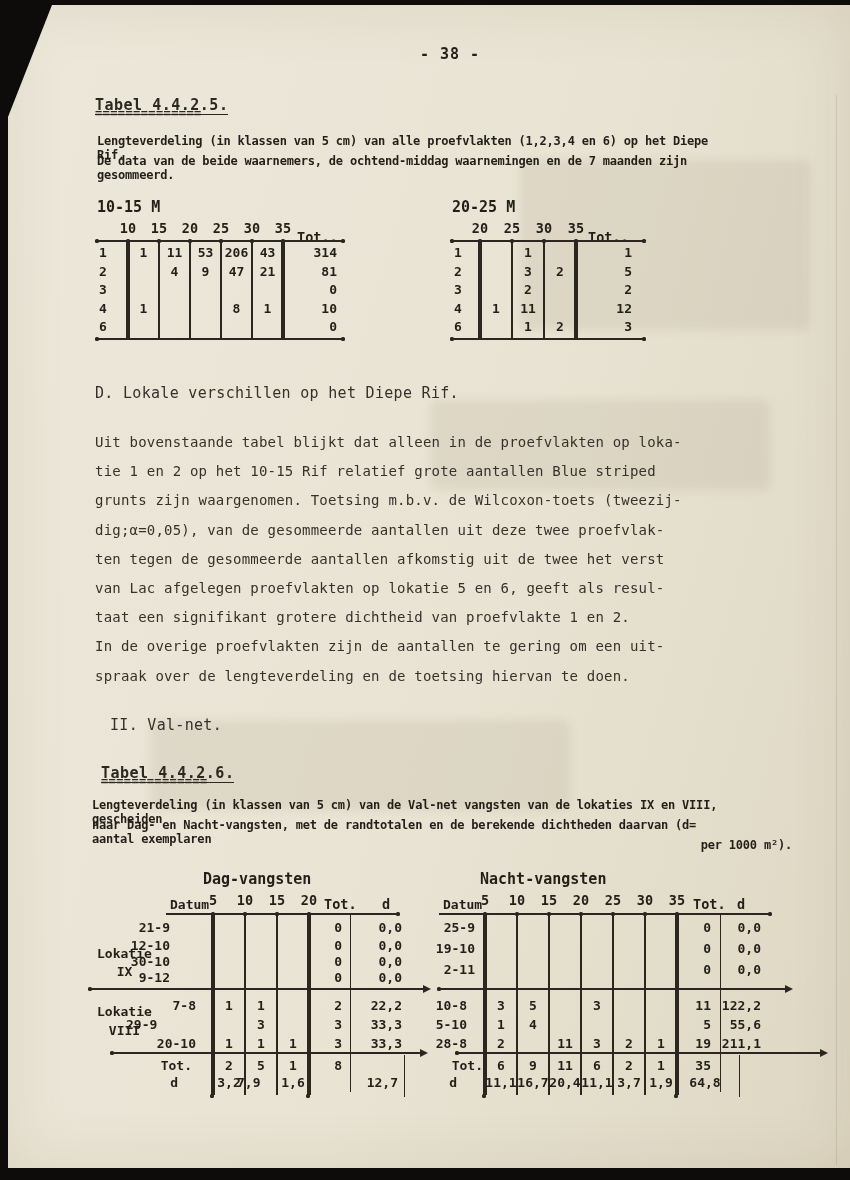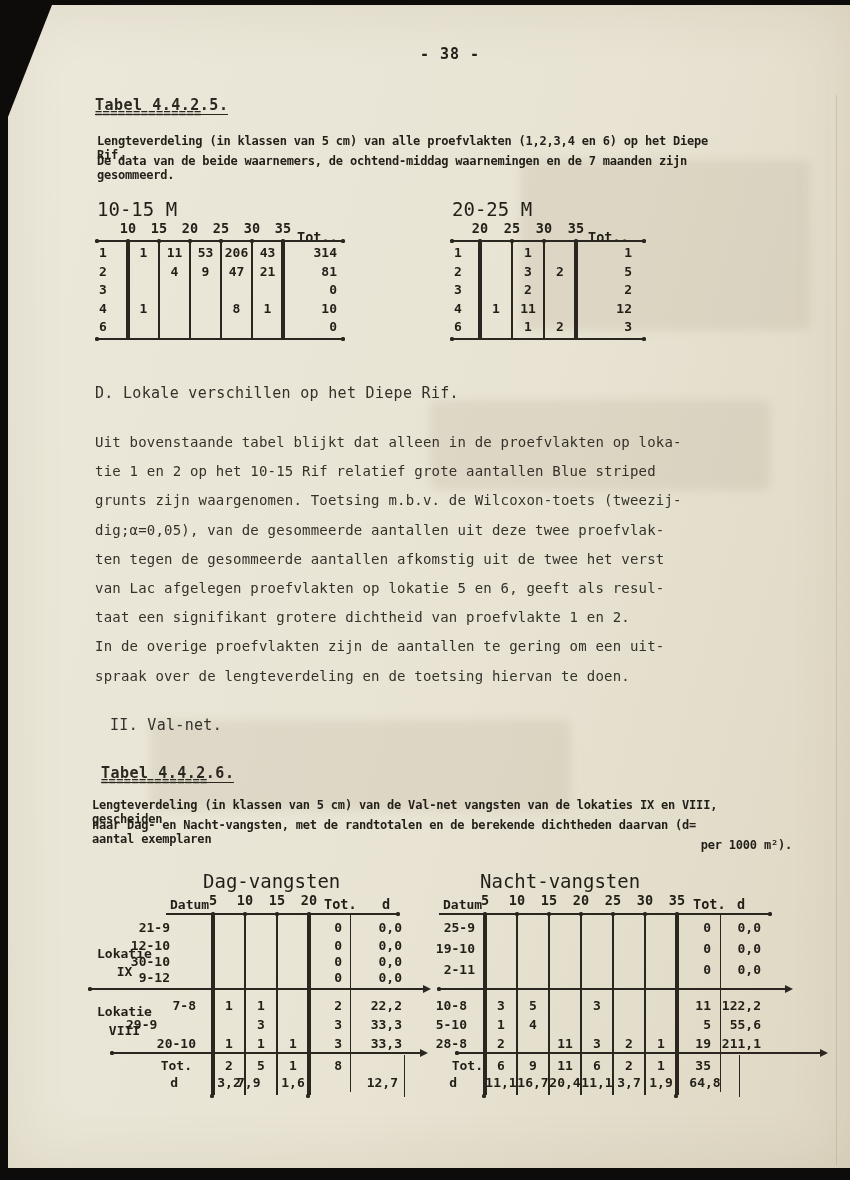--- a/index.html
+++ b/index.html
@@ -8,21 +8,21 @@
   .paper{position:absolute;left:8px;top:5px;width:842px;height:1163px;
          background:linear-gradient(105deg,#ece8da 0%,#e8e3d3 55%,#ded7c3 100%);
          clip-path:polygon(44px 0,100% 0,100% 100%,0 100%,0 112px);
          box-shadow:inset 0 0 60px rgba(120,100,60,.12);}
   .content{position:absolute;left:-8px;top:-5px;width:726px;height:1180px;}
   .abs{position:absolute;}
   .typ{font-size:15px;color:#34302a;letter-spacing:.3px;}
   .cap{font-size:12px;font-weight:bold;color:#221f18;letter-spacing:-.2px;}
   .num{font-size:13px;font-weight:bold;color:#221f18;white-space:nowrap;}
   .tick{font-size:13.5px;font-weight:bold;color:#221f18;white-space:nowrap;}
-  .hlab{font-size:19px;font-weight:normal;color:#221f18;}
+  .hlab{font-size:15px;font-weight:bold;color:#221f18;}
   .ttl{font-size:15px;font-weight:bold;color:#2b2721;border-bottom:1.5px solid #2b2721;
        letter-spacing:.5px;display:inline-block;padding-bottom:0;}
   .eq{font-size:12px;font-weight:bold;color:#2b2721;letter-spacing:.4px;margin-top:-7px;line-height:10px;}
   .ln{background:#2a2620;}
   .dotc{width:4px;height:4px;background:#2a2620;border-radius:1.5px;}
   .arr{width:0;height:0;border-left:8px solid #2a2620;border-top:4px solid transparent;border-bottom:4px solid transparent;}
   .para{font-size:14px;line-height:29.2px;color:#36322b;white-space:pre-line;letter-spacing:.2px;}
   .fold{background:rgba(70,58,34,.13);}
   .smudge{background:rgba(125,112,82,.10);filter:blur(4px);border-radius:8px;}
 </style>

